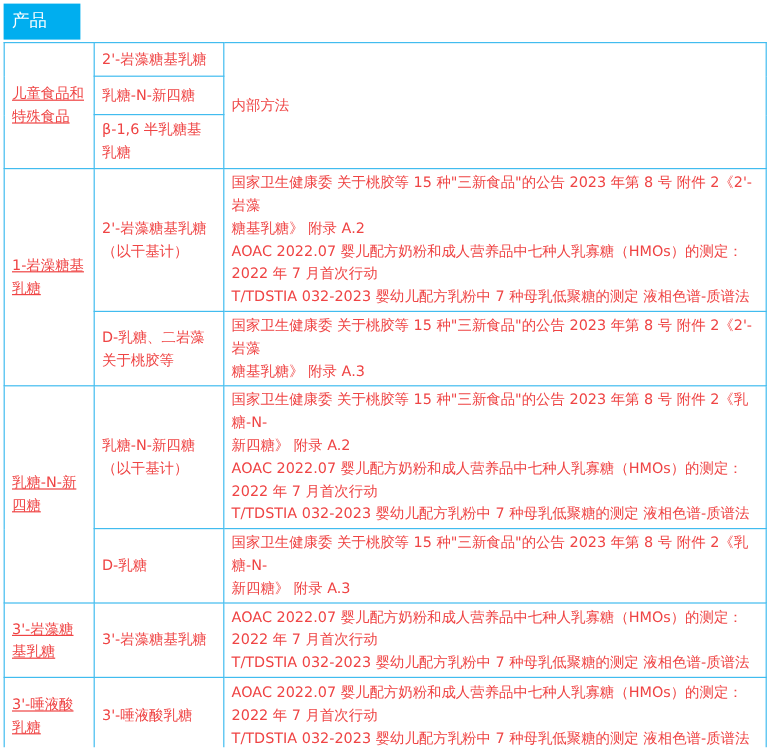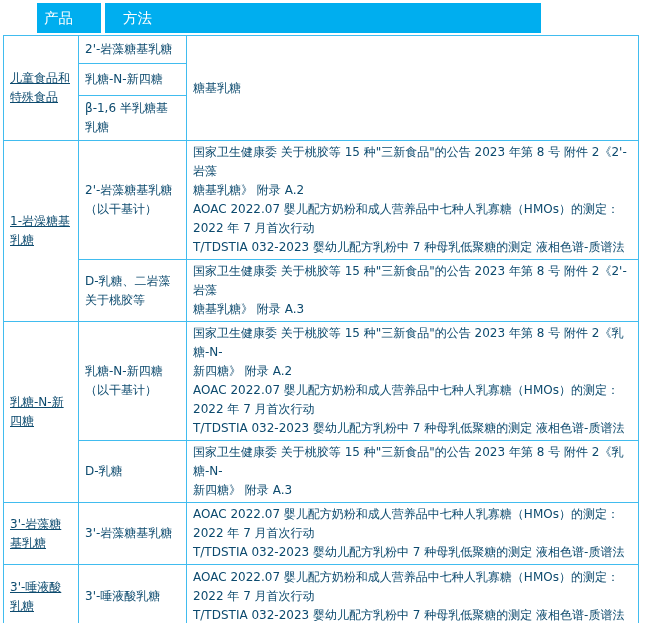--- a/index.html
+++ b/index.html
@@ -13,25 +13,24 @@
     width: 646px;
     height: 623px;
     background: #ffffff;
     overflow: hidden;
   }
   
   .header-bar {
     position: absolute;
     left: 3px;
     top: 3px;
-    width: 504px;
+    width: 558px;
     height: 30px;
     display: flex;
     column-gap: 4px;
-    margin-left: 34px;
   }
   .hc {
     background: #00AEEF;
     color: #ffffff;
     font-size: 14.5px;
     line-height: 30px;
     box-sizing: border-box;
     overflow: hidden;
     white-space: nowrap;
   }
@@ -46,55 +45,54 @@
   }
   table.grid {
     border-collapse: collapse;
     table-layout: fixed;
     width: 635px;
   }
   table.grid td {
     border: 1px solid #41BCEF;
     font-size: 12px;
     line-height: 19px;
-    color: #0c4a6e;
+    color: #ef4444;
     vertical-align: middle;
     padding: 2px 4px 2px 6px;
     white-space: pre-line;
     box-sizing: border-box;
     overflow: hidden;
   }
   td.c-product { padding-left: 5px; text-decoration: underline; }
   td.c-item    { padding-left: 7px; }
   td.c-method  { padding-left: 7px; padding-right: 8px; }
 </style>
 </head>
 <body>
 
 <div class="page">
 
   <div class="header-bar">
     <div class="hc hc-1">产品</div>
-    <div class="hc hc-3">方法</div>
   </div>
 
   <div class="table-wrap">
     <table class="grid">
       <colgroup>
         <col style="width:75px">
         <col style="width:108px">
         <col style="width:452px">
       </colgroup>
       <tbody>
 
         <tr style="height:28px">
           <td class="c-product" rowspan="3">儿童食品和
 特殊食品</td>
           <td class="c-item">2'-岩藻糖基乳糖</td>
-          <td class="c-method" rowspan="3">糖基乳糖</td>
+          <td class="c-method" rowspan="3">内部方法</td>
         </tr>
         <tr style="height:32px">
           <td class="c-item">乳糖-N-新四糖</td>
         </tr>
         <tr style="height:45px">
           <td class="c-item">β-1,6 半乳糖基
 乳糖</td>
         </tr>
 
         <tr style="height:95px">

